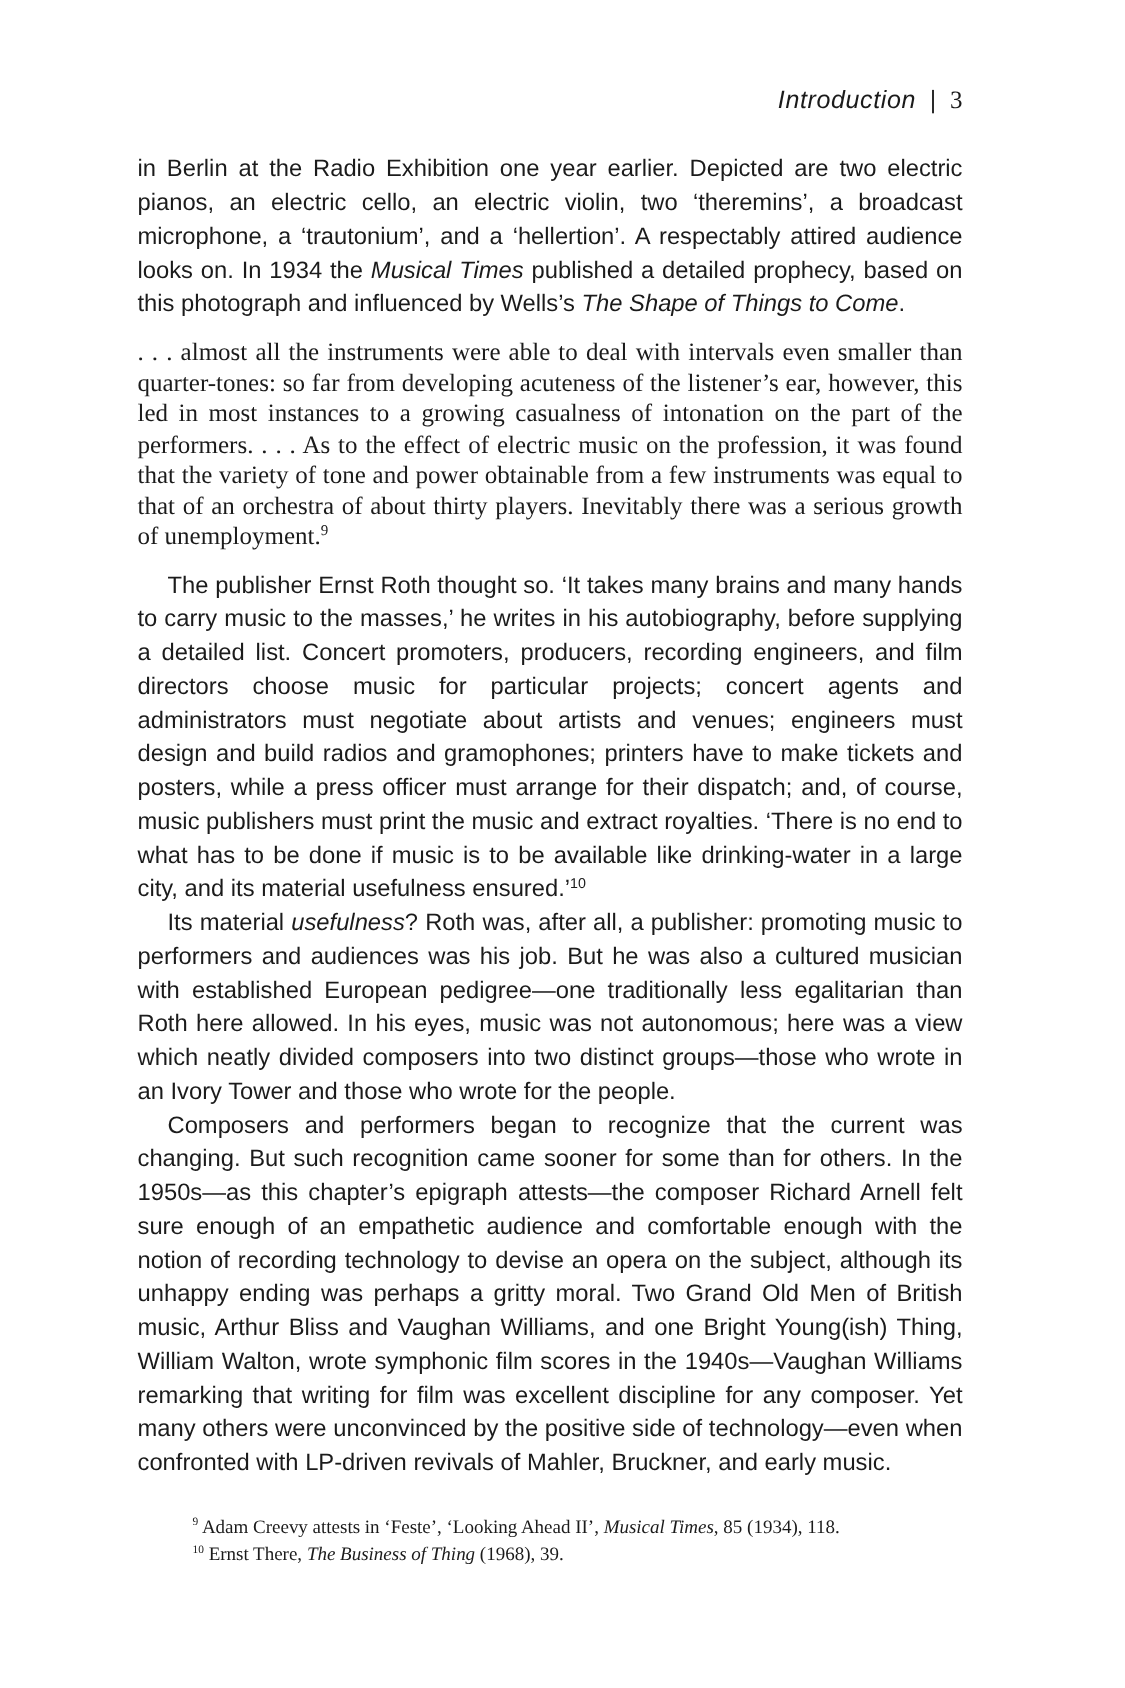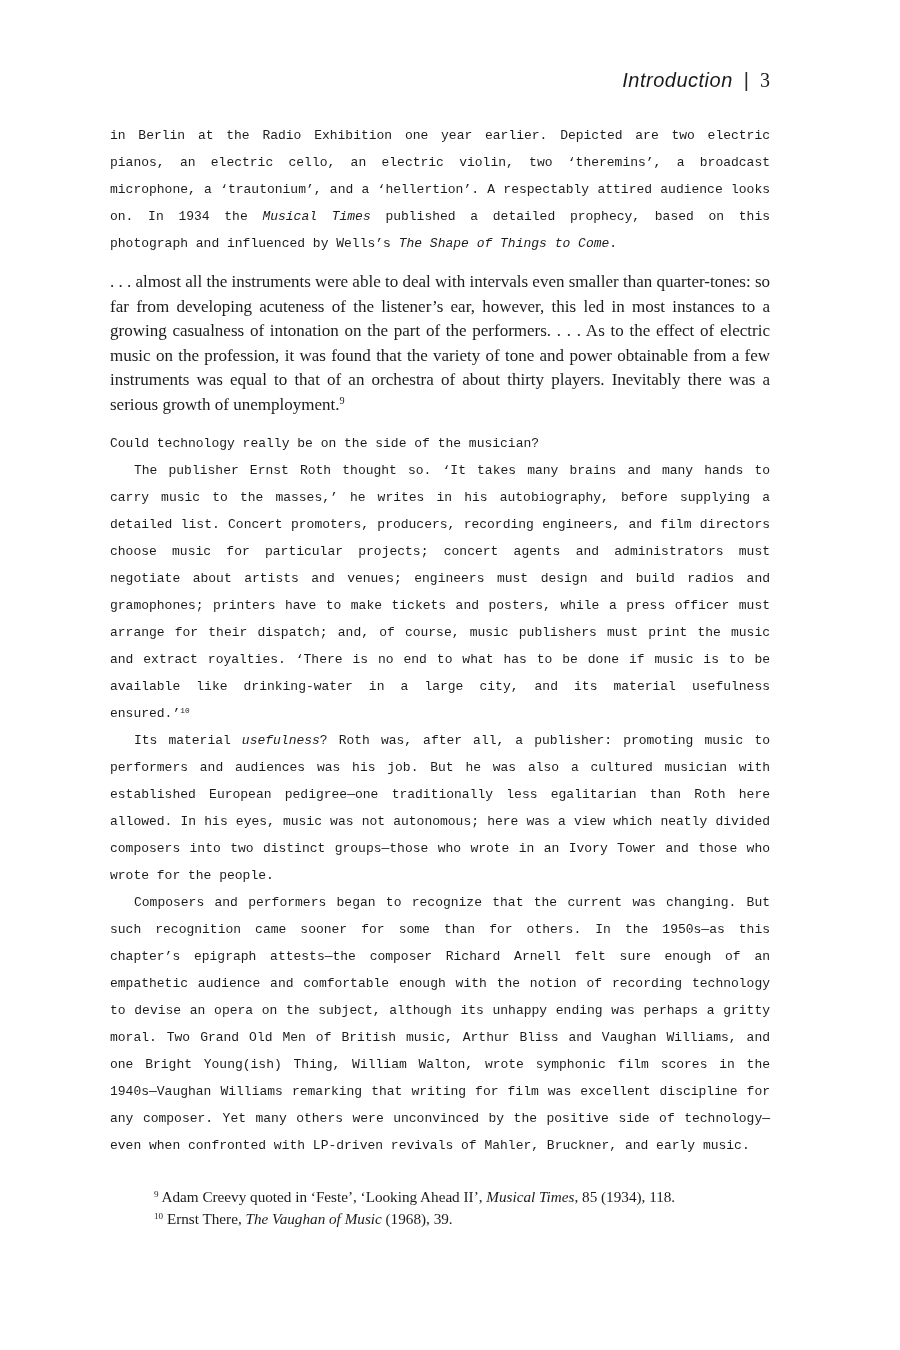--- a/index.html
+++ b/index.html
@@ -35,39 +35,39 @@
     font-weight: 300;
     padding: 0 11px;
     color: #2a2a2a;
   }
   .page-number {
     font-family: "Liberation Serif", serif;
     font-size: 20px;
   }
   
   .body-para {
-    font-family: Liberation Mono, monospace;
-    font-size: 13px;
+    font-family: Liberation Sans, sans-serif;
+    font-size: 19px;
     line-height: 27px;
     text-align: justify;
     margin: 0;
   }
   .body-para.indent { text-indent: 24px; }
   .body-para i { font-style: italic; }
   sup {
     font-size: 0.60em;
     line-height: 0;
     vertical-align: baseline;
     position: relative;
     top: -0.55em;
   }
   
   .block-quote {
     font-family: "Liberation Serif", serif;
-    font-size: 17px;
+    font-size: 20px;
     line-height: 24.5px;
     text-align: justify;
     margin: 13px 0 13px 0;
   }
   
   .footnotes {
     margin-top: 27px;
     font-family: "Liberation Serif", serif;
     font-size: 15.2px;
     line-height: 22px;
@@ -86,27 +86,26 @@
   <div class="content">
 
     <p class="running-header">
       <span class="running-title">Introduction</span><span class="header-sep">|</span><span class="page-number">3</span>
     </p>
 
     <p class="body-para"><span>in Berlin at the Radio Exhibition one year earlier. Depicted are two electric pianos, an electric cello, an electric violin, two ‘theremins’, a broadcast microphone, a ‘trautonium’, and a ‘hellertion’. A respectably attired audience looks on. In 1934 the </span><i>Musical Times</i><span> published a detailed prophecy, based on this photograph and influenced by Wells’s </span><i>The Shape of Things to Come</i><span>.</span></p>
 
     <p class="block-quote"><span>. . . almost all the instruments were able to deal with intervals even smaller than quarter-tones: so far from developing acuteness of the listener’s ear, however, this led in most instances to a growing casualness of intonation on the part of the performers. . . . As to the effect of electric music on the profession, it was found that the variety of tone and power obtainable from a few instruments was equal to that of an orchestra of about thirty players. Inevitably there was a serious growth of unemployment.</span><sup>9</sup></p>
 
-    <p class="body-para"><span>Could technology really be on the side of the musician?</span></p>
 
     <p class="body-para indent"><span>The publisher Ernst Roth thought so. ‘It takes many brains and many hands to carry music to the masses,’ he writes in his autobiography, before supplying a detailed list. Concert promoters, producers, recording engineers, and film directors choose music for particular projects; concert agents and administrators must negotiate about artists and venues; engineers must design and build radios and gramophones; printers have to make tickets and posters, while a press officer must arrange for their dispatch; and, of course, music publishers must print the music and extract royalties. ‘There is no end to what has to be done if music is to be available like drinking-water in a large city, and its material usefulness ensured.’</span><sup>10</sup></p>
 
     <p class="body-para indent"><span>Its material </span><i>usefulness</i><span>? Roth was, after all, a publisher: promoting music to performers and audiences was his job. But he was also a cultured musician with established European pedigree—one traditionally less egalitarian than Roth here allowed. In his eyes, music was not autonomous; here was a view which neatly divided composers into two distinct groups—those who wrote in an Ivory Tower and those who wrote for the people.</span></p>
 
     <p class="body-para indent"><span>Composers and performers began to recognize that the current was changing. But such recognition came sooner for some than for others. In the 1950s—as this chapter’s epigraph attests—the composer Richard Arnell felt sure enough of an empathetic audience and comfortable enough with the notion of recording technology to devise an opera on the subject, although its unhappy ending was perhaps a gritty moral. Two Grand Old Men of British music, Arthur Bliss and Vaughan Williams, and one Bright Young(ish) Thing, William Walton, wrote symphonic film scores in the 1940s—Vaughan Williams remarking that writing for film was excellent discipline for any composer. Yet many others were unconvinced by the positive side of technology—even when confronted with LP-driven revivals of Mahler, Bruckner, and early music.</span></p>
 
     <div class="footnotes">
-      <p class="footnote"><sup>9</sup><span> Adam Creevy quoted in ‘Feste’, ‘Looking Ahead II’, </span><i>Musical Times</i><span>, 85 (1934), 118.</span></p>
-      <p class="footnote"><sup>10</sup><span> Ernst There, </span><i>The Vaughan of Music</i><span> (1968), 39.</span></p>
+      <p class="footnote"><sup>9</sup><span> Adam Creevy attests in ‘Feste’, ‘Looking Ahead II’, </span><i>Musical Times</i><span>, 85 (1934), 118.</span></p>
+      <p class="footnote"><sup>10</sup><span> Ernst There, </span><i>The Business of Thing</i><span> (1968), 39.</span></p>
     </div>
 
   </div>
 </div>
 
 </body></html>

